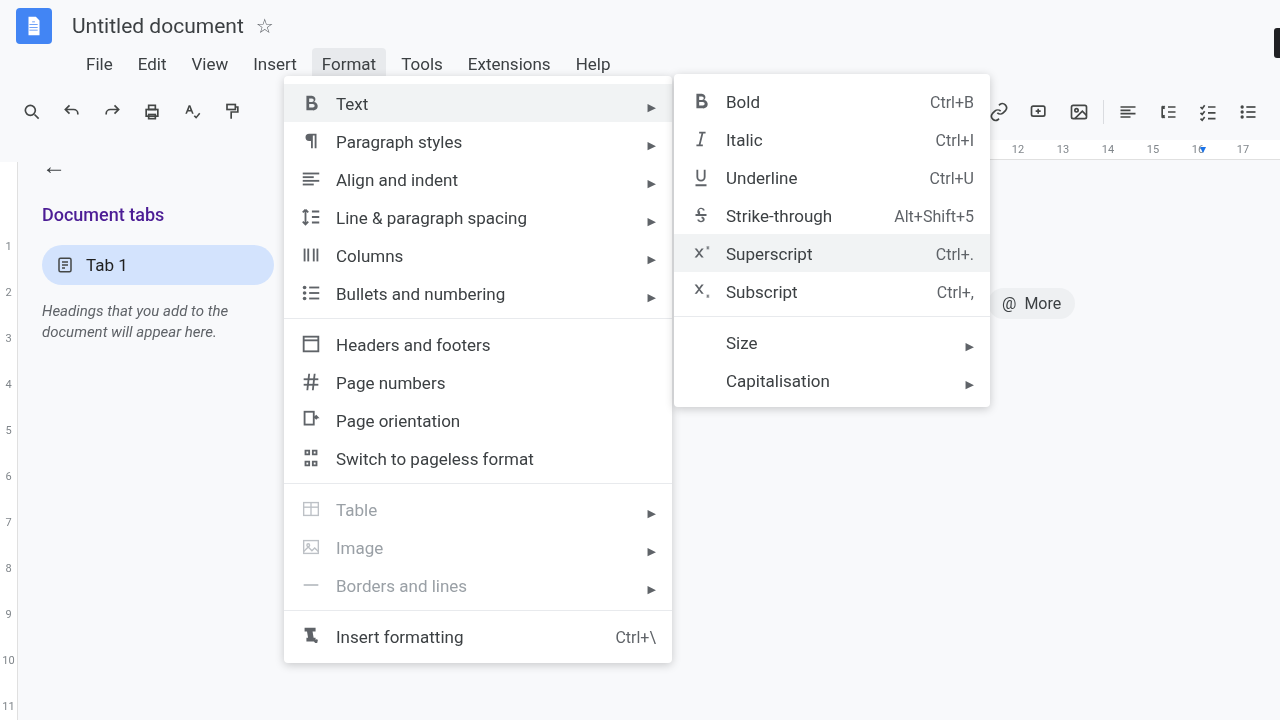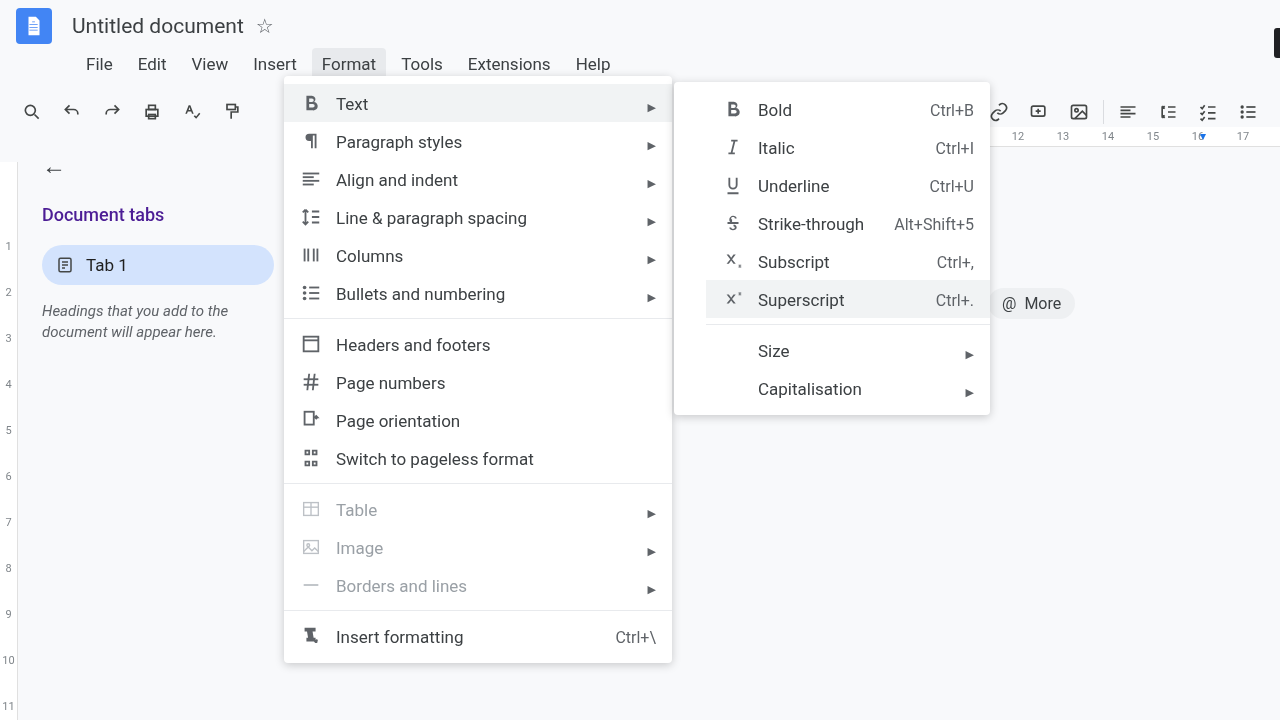--- a/index.html
+++ b/index.html
@@ -23,27 +23,27 @@
 .sidebar { width: 280px; padding: 16px 24px; }
 .back-arrow { font-size: 24px; color: #3c4043; margin-bottom: 24px; cursor: pointer; }
 .sidebar-title { font-size: 18px; font-weight: 500; color: #4c1d95; margin-bottom: 20px; }
 .tab-item { display: flex; align-items: center; padding: 10px 14px; background: #d3e3fd; border-radius: 24px; margin-bottom: 16px; }
 .tab-icon { width: 18px; height: 18px; margin-right: 12px; color: #444746; }
 .tab-label { font-size: 17px; color: #1f1f1f; }
 .hint-text { font-size: 15px; color: #5f6368; font-style: italic; line-height: 1.4; }
 
 .ruler-v { position: absolute; left: 0; top: 162px; width: 18px; height: 560px; background: #fff; border-right: 1px solid #e0e0e0; }
 .ruler-v .tick { position: absolute; left: 0; width: 100%; font-size: 11px; color: #80868b; text-align: center; }
-.ruler-h { position: absolute; top: 127px; right: 0; width: 290px; height: 20px; background: #fff; border-bottom: 1px solid #e0e0e0; display:flex; align-items:center; }
+.ruler-h { position: absolute; top: 140px; right: 0; width: 290px; height: 20px; background: #fff; border-bottom: 1px solid #e0e0e0; display:flex; align-items:center; }
 .ruler-h .tick { position: absolute; font-size: 11px; color: #80868b; transform: translateX(-50%); }
 .ruler-h .marker { position: absolute; top: 2px; color: #1a73e8; font-size: 12px; }
 
 .dropdown { position: absolute; background: #fff; border-radius: 4px; box-shadow: 0 2px 10px rgba(0,0,0,0.2); padding: 8px 0; z-index: 100; }
 .format-menu { left: 284px; top: 76px; width: 388px; }
-.text-submenu { left: 674px; top: 82px; width: 316px; padding-left: 32px; }
+.text-submenu { left: 674px; top: 74px; width: 316px; }
 .dd-item { display: flex; align-items: flex-end; padding: 8px 16px; min-height: 38px; cursor: pointer; }
 .dd-item:hover, .dd-item.hovered { background: #f1f3f4; }
 .dd-item.disabled { color: #9aa0a6; }
 .dd-icon { width: 22px; height: 22px; margin-right: 14px; display: flex; align-items: center; justify-content: center; color: #5f6368; }
 .dd-item.disabled .dd-icon { color: #bdc1c6; }
 .dd-label { flex: 1; font-size: 17px; color: #3c4043; }
 .dd-item.disabled .dd-label { color: #9aa0a6; }
 .dd-arrow { color: #5f6368; font-size: 11px; }
 .dd-shortcut { font-size: 16px; color: #5f6368; margin-left: 16px; }
 .dd-sep { height: 1px; background: #e8eaed; margin: 6px 0; }
@@ -384,38 +384,38 @@
     </div>
     <div class="dd-item">
       <div class="dd-icon">
         <svg viewBox="0 0 24 24" fill="currentColor">
           <path d="M6 11h12v2H6zm6-7c2 0 4 1 4 3h-2c0-1-1-1.5-2-1.5s-2 .5-2 1.5c0 .5.3 1 1 1.3V11H9c-1-1-1-2-1-3 0-2 2-4 4-4zm2 10c1 .5 2 1.5 2 3 0 2-2 3-4 3s-4-1-4-3h2c0 1 1 1.5 2 1.5s2-.5 2-1.5c0-.7-.5-1.2-1.5-1.5V14h1.5z"></path>
         </svg>
       </div>
       <div class="dd-label">Strike-through</div>
       <div class="dd-shortcut">Alt+Shift+5</div>
     </div>
+    <div class="dd-item hovered">
+      <div class="dd-icon">
+        <svg viewBox="0 0 24 24" fill="currentColor">
+          <path d="M5 7l4 5-4 5h2.5L10 13.5 12.5 17H15l-4-5 4-5h-2.5L10 10.5 7.5 7H5zm13-2h3v1h-2v1h2v1h-3V7h2V6h-2V5z"></path>
+        </svg>
+      </div>
+      <div class="dd-label">Superscript</div>
+      <div class="dd-shortcut">Ctrl+.</div>
+    </div>
     <div class="dd-item">
       <div class="dd-icon">
         <svg viewBox="0 0 24 24" fill="currentColor">
           <path d="M5 5l4 5-4 5h2.5L10 11.5 12.5 15H15l-4-5 4-5h-2.5L10 8.5 7.5 5H5zm13 11h3v1h-2v1h2v1h-3v-1h2v-1h-2v-1z"></path>
         </svg>
       </div>
       <div class="dd-label">Subscript</div>
       <div class="dd-shortcut">Ctrl+,</div>
     </div>
-    <div class="dd-item hovered">
-      <div class="dd-icon">
-        <svg viewBox="0 0 24 24" fill="currentColor">
-          <path d="M5 7l4 5-4 5h2.5L10 13.5 12.5 17H15l-4-5 4-5h-2.5L10 10.5 7.5 7H5zm13-2h3v1h-2v1h2v1h-3V7h2V6h-2V5z"></path>
-        </svg>
-      </div>
-      <div class="dd-label">Superscript</div>
-      <div class="dd-shortcut">Ctrl+.</div>
-    </div>
     <div class="dd-sep"></div>
     <div class="dd-item">
       <div class="dd-icon"></div>
       <div class="dd-label">Size</div>
       <div class="dd-arrow">▶</div>
     </div>
     <div class="dd-item">
       <div class="dd-icon"></div>
       <div class="dd-label">Capitalisation</div>
       <div class="dd-arrow">▶</div>

